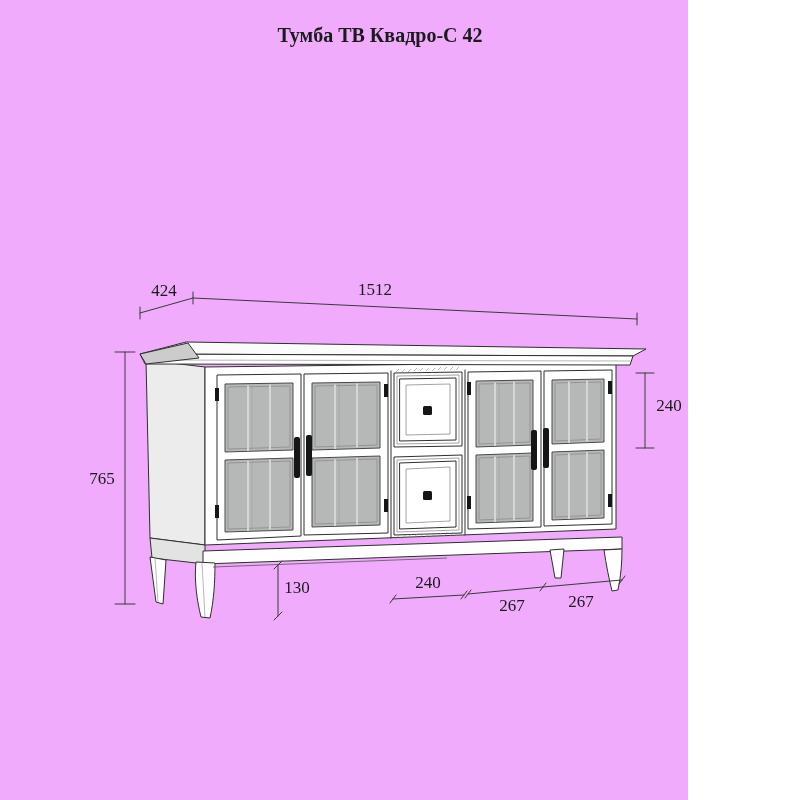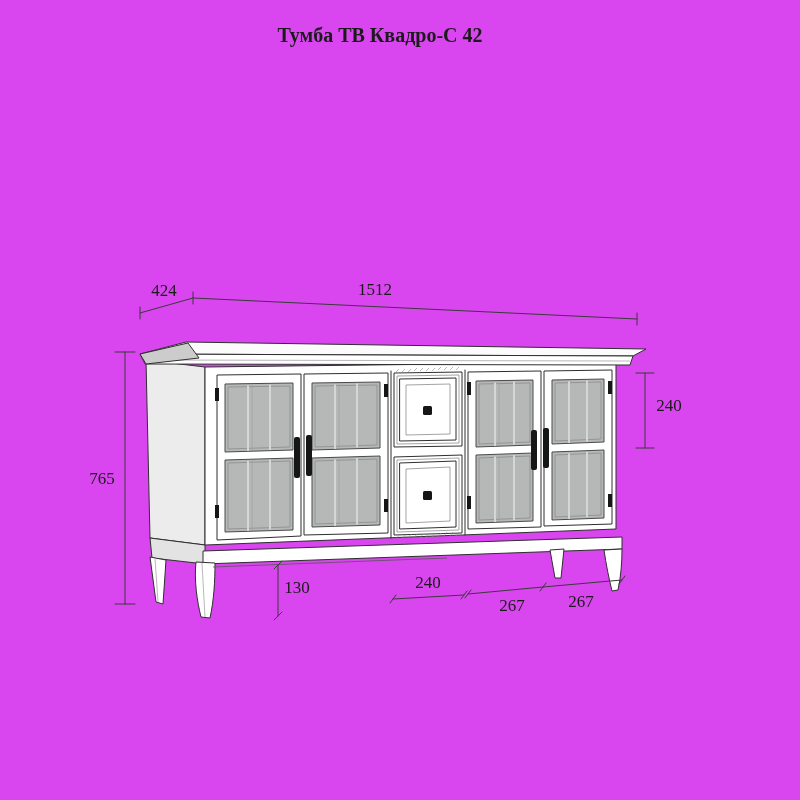--- a/index.html
+++ b/index.html
@@ -1,16 +1,16 @@
 <!DOCTYPE html>
 <html><head>
 <meta charset="utf-8">
 <style>
   html,body{margin:0;padding:0;background:#ffffff;width:800px;height:800px;overflow:hidden;}
-  .stage{position:relative;width:800px;height:800px;background:#d946ef;}
+  .stage{position:relative;width:688px;height:800px;background:#f0abfc;}
   svg{display:block;}
   svg text{font-family:"Liberation Serif", serif;fill:#1b1b1b;}
   .title-text{font-size:20px;font-weight:bold;}
   .dim-text{font-size:17px;}
   .s1{stroke:#2f2f2f;stroke-width:1;fill:none;stroke-linejoin:round;stroke-linecap:round;}
   .fw{fill:#ffffff;stroke:#2f2f2f;stroke-width:1;stroke-linejoin:round;}
   .fside{fill:#ececec;stroke:#2f2f2f;stroke-width:1;stroke-linejoin:round;}
   .fcrown{fill:#fbfbfb;stroke:#2f2f2f;stroke-width:1;stroke-linejoin:round;}
   .fshade{fill:#cccccc;stroke:#2f2f2f;stroke-width:1;stroke-linejoin:round;}
   .fbase{fill:#e3e3e3;stroke:#2f2f2f;stroke-width:1;stroke-linejoin:round;}

